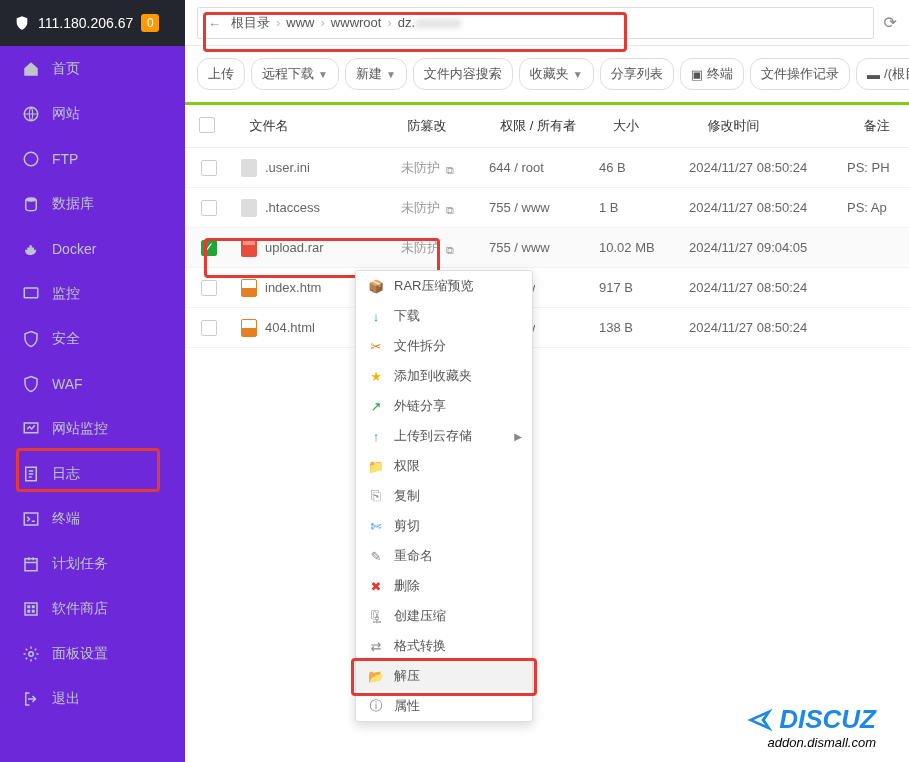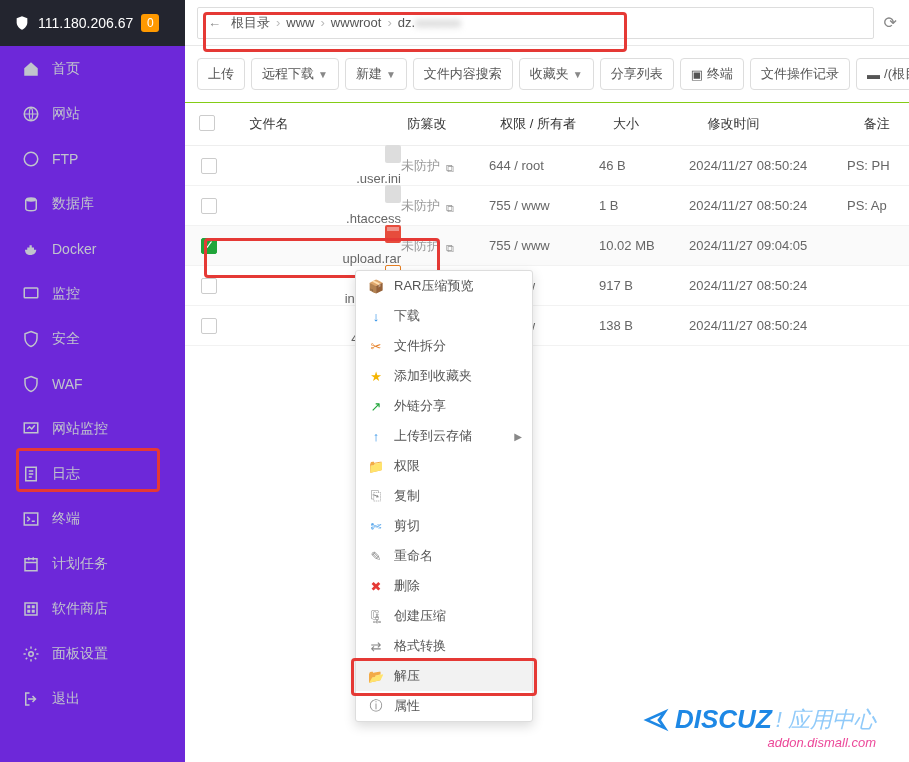--- a/index.html
+++ b/index.html
@@ -12,37 +12,37 @@
 .sb-item.active { background: #1f2129; color: #fff; }
 .sb-item .icon { width: 18px; height: 18px; margin-right: 12px; display: inline-flex; align-items: center; justify-content: center; fill: currentColor; }
 .main { position: absolute; left: 185px; top: 0; right: 0; height: 762px; }
 .breadcrumb-bar { height: 46px; display: flex; align-items: center; padding: 0 12px; border-bottom: 1px solid #e8e8e8; }
 .bc-box { flex: 1; height: 32px; border: 1px solid #ddd; border-radius: 2px; display: flex; align-items: center; padding: 0 10px; font-size: 13px; color: #555; }
 .bc-box .back { margin-right: 10px; color: #888; }
 .bc-sep { margin: 0 6px; color: #bbb; }
 .bc-blur { filter: blur(3px); color: #999; }
 .refresh { margin-left: 10px; color: #888; font-size: 16px; cursor: pointer; }
 .toolbar { padding: 12px; display: flex; gap: 6px; flex-wrap: nowrap; overflow: hidden; }
-.toolbar .btn { border: 1px solid #ddd; background: #fff; padding: 6px 10px; font-size: 13px; color: #555; border-radius: 4px; white-space: nowrap; display: flex; align-items: center; gap: 4px; cursor: pointer; }
+.toolbar .btn { border: 1px solid #ddd; background: #fff; padding: 6px 10px; font-size: 13px; color: #555; border-radius: 12px; white-space: nowrap; display: flex; align-items: center; gap: 4px; cursor: pointer; }
 .toolbar .btn .caret { font-size: 10px; color: #888; }
 .table { font-size: 13px; }
-.thead { display: flex; border-top: 1px solid #84cc16; border-bottom: 1px solid #eee; padding: 12px 0; color: #333; gap: 13px; }
+.thead { display: flex; border-top: 3px solid #84cc16; border-bottom: 1px solid #eee; padding: 12px 0; color: #333; gap: 13px; }
 .col-chk { width: 48px; display: flex; justify-content: center; }
 .col-name { width: 168px; padding-left: 8px; }
 .col-tamper { width: 88px; }
 .col-perm { width: 110px; }
 .col-size { width: 90px; }
 .col-time { width: 158px; }
 .col-note { width: 50px; }
 .tr { display: flex; align-items: center; height: 40px; border-bottom: 1px solid #f2f2f2; color: #666; }
 .tr.sel { background: #fafafa; }
 .chk { width: 16px; height: 16px; border: 1px solid #ccc; border-radius: 2px; background: #fff; }
 .chk.checked { background: #20a53a; border-color: #20a53a; position: relative; }
 .chk.checked::after { content: "✓"; color: #fff; font-size: 12px; position: absolute; left: 2px; top: -1px; }
-.fname { display: flex; align-items: flex-end; gap: 8px; flex-direction: column; }
+.fname { display: flex; align-items: center; gap: 8px; }
 .ficon { width: 16px; height: 18px; border-radius: 2px; }
 .ficon.ini { background: #ddd; }
 .ficon.rar { background: #e74c3c; position: relative; }
 .ficon.rar::after { content: ""; position: absolute; top: 2px; left: 2px; right: 2px; height: 4px; background: #fff; opacity: 0.4; }
 .ficon.html { background: #fff; border: 1px solid #e67e22; position: relative; }
 .ficon.html::after { content: ""; position: absolute; bottom: 0; left: 0; right: 0; height: 8px; background: #e67e22; }
 .tamper { color: #999; display: flex; gap: 6px; align-items: flex-end; }
 .perm-open { font-size: 11px; }
 .ctx-menu { position: absolute; left: 355px; top: 270px; width: 178px; background: #fff; border: 1px solid #ddd; box-shadow: 0 4px 12px rgba(0,0,0,0.15); border-radius: 3px; font-size: 13px; color: #555; z-index: 50; }
 .ctx-item { height: 30px; display: flex; align-items: center; padding: 0 12px; gap: 10px; cursor: pointer; position: relative; }
@@ -50,21 +50,21 @@
 .ctx-icon { width: 16px; display: inline-flex; justify-content: center; }
 .ctx-arrow { position: absolute; right: 10px; font-size: 10px; color: #888; }
 .redbox { position: absolute; border: 3px solid #e53935; border-radius: 4px; pointer-events: none; z-index: 40; }
 .rb1 { left: 203px; top: 12px; width: 424px; height: 40px; }
 .rb2 { left: 204px; top: 238px; width: 236px; height: 40px; }
 .rb3 { left: 16px; top: 448px; width: 144px; height: 44px; z-index: 60; }
 .rb4 { left: 351px; top: 658px; width: 186px; height: 38px; z-index: 60; }
 .watermark { position: absolute; right: 33px; bottom: 12px; text-align: right; font-style: italic; }
 .wm-top { font-size: 26px; font-weight: 700; color: #1e88e5; display: flex; align-items: center; gap: 4px; }
 .wm-top .light { color: #90caf9; font-weight: 400; font-size: 22px; }
-.wm-sub { font-size: 13px; color: #ec4899; }
+.wm-sub { font-size: 13px; color: #000000; }
 .wm-plane { width: 30px; height: 30px; }
 svg { display: block; }
 </style>
 </head>
 <body>
 
 <div class="sidebar">
   <div class="sb-header">
     <svg class="shield" viewBox="0 0 24 24">
         <path fill="#fff" d="M12 2l8 3v6c0 5-3.5 9.7-8 11-4.5-1.3-8-6-8-11V5l8-3z"></path>
@@ -439,16 +439,15 @@
 <div class="redbox rb2"></div>
 <div class="redbox rb3"></div>
 <div class="redbox rb4"></div>
 
 <div class="watermark">
   <div class="wm-top">
     <svg class="wm-plane" viewBox="0 0 24 24">
         <path fill="#1e88e5" d="M2 12l20-9-6 9 6 9-20-9zm5 0l9 4-3-4 3-4-9 4z"></path>
       </svg>
     <span>DISCUZ</span>
-      <span class="light">! 应用中心</span>
   </div>
   <div class="wm-sub">addon.dismall.com</div>
 </div>
 
 </body></html>

